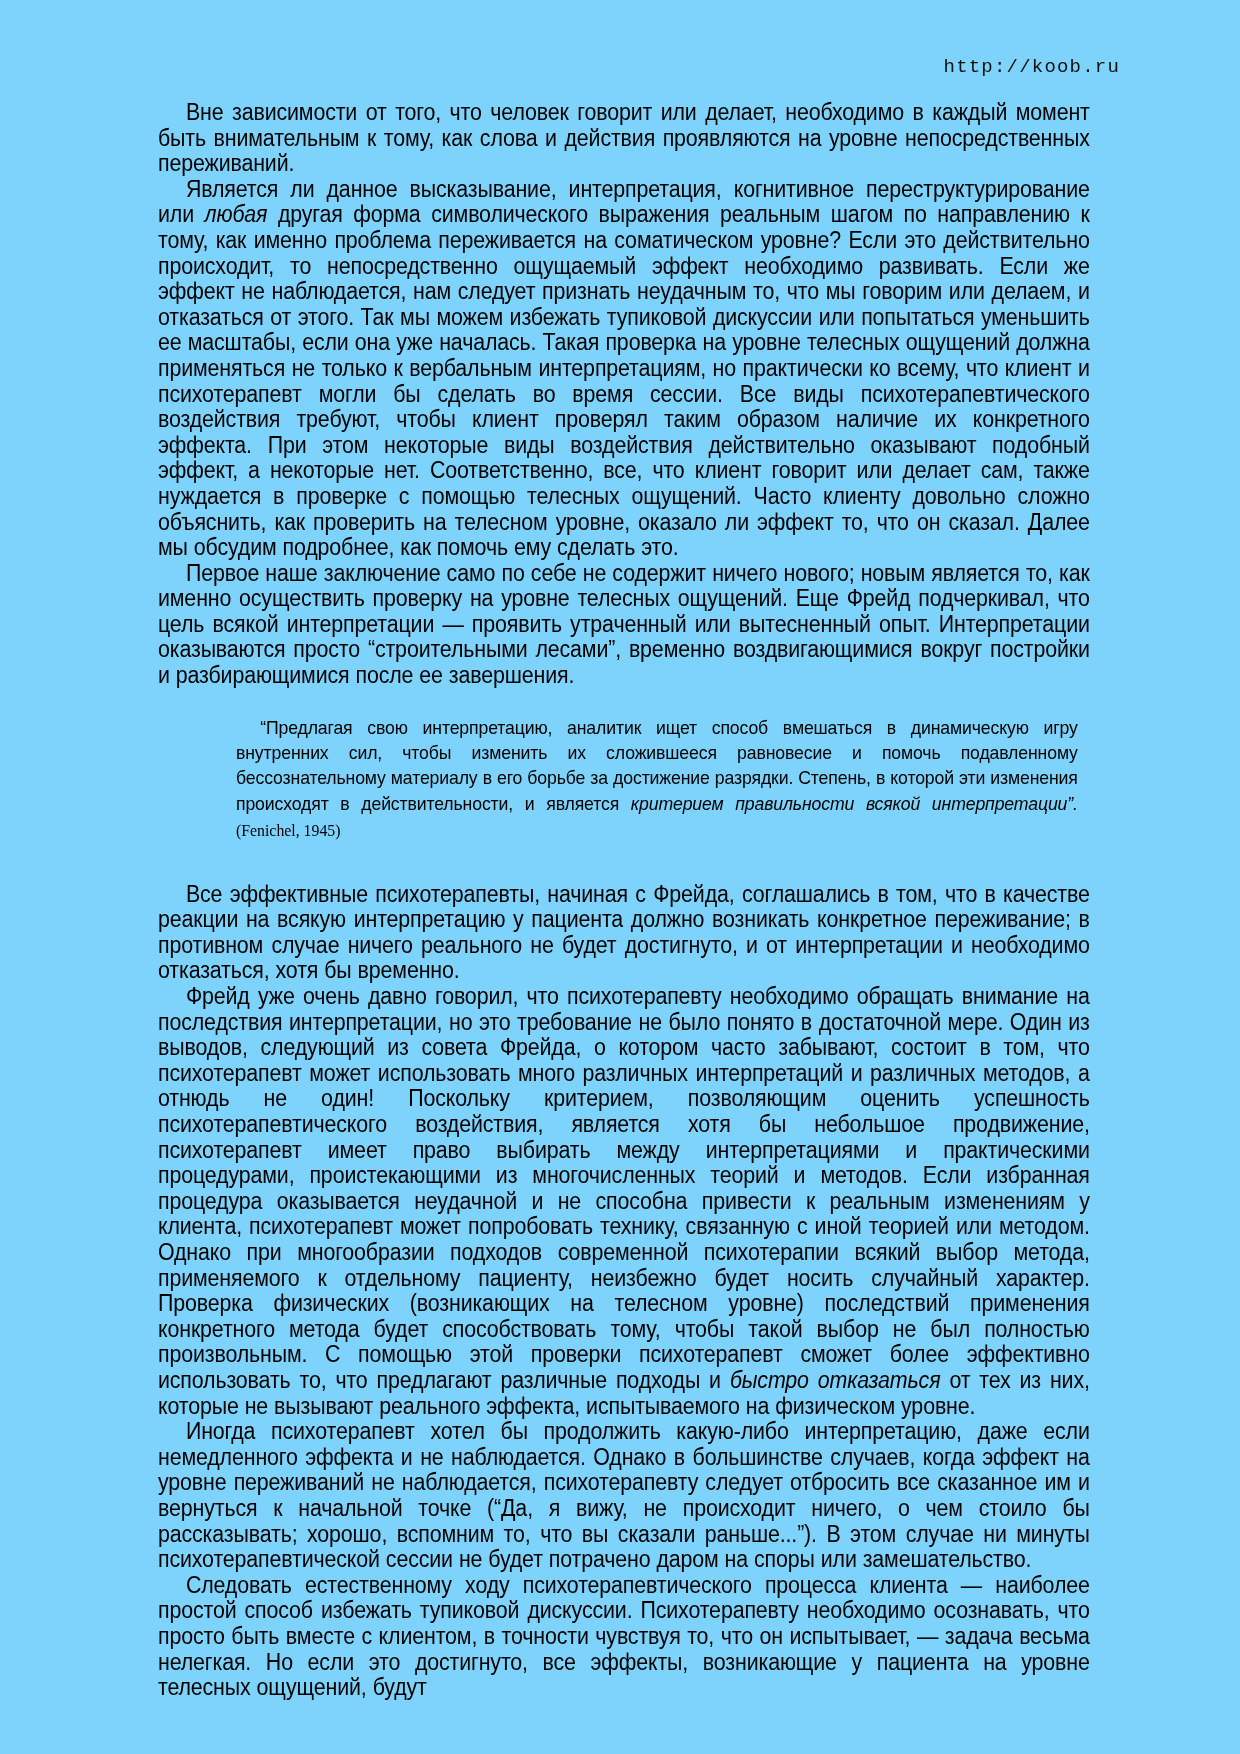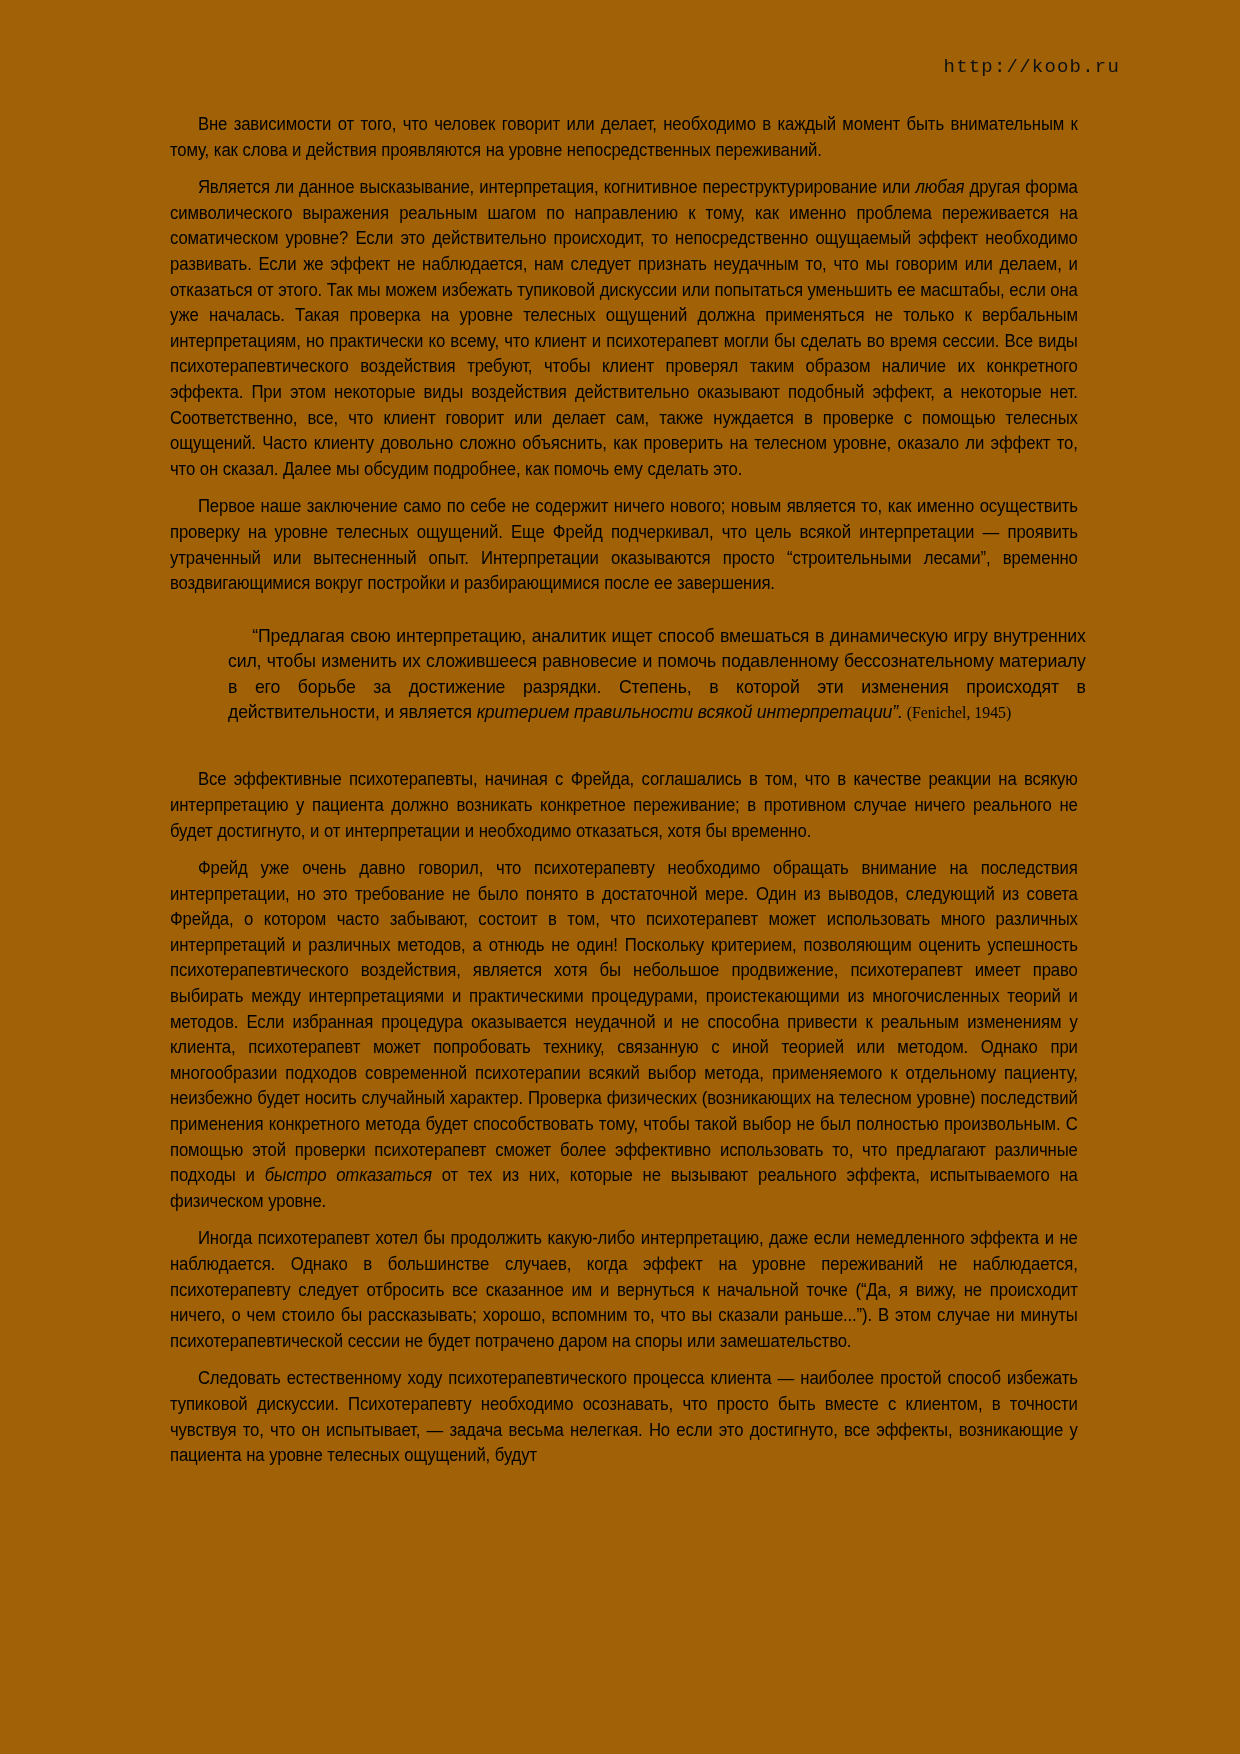--- a/index.html
+++ b/index.html
@@ -16,21 +16,21 @@
     color: #000000;
     overflow: hidden;
   }
 
   .page {
     position: absolute;
     left: 0;
     top: 0;
     width: 1240px;
     height: 1754px;
-    background: #a16207;
+    background: #7dd3fc;
   }
 
   
   .site-header {
     position: absolute;
     left: 0;
     top: 56px;
     width: 1120px;
     text-align: right;
     font-family: "Liberation Mono", "DejaVu Sans Mono", monospace;
@@ -42,24 +42,24 @@
 
   
   .text-column {
     position: absolute;
     left: 158px;
     top: 100px;
     width: 932px;
   }
 
   p.body-par {
-    margin: 12px;
+    margin: 0;
     text-align: justify;
     text-justify: inter-word;
-    font-size: 18px;
+    font-size: 23px;
     line-height: 25.6px;
     letter-spacing: -0.15px;
     word-spacing: 0.2px;
     text-indent: 30px;
     font-stretch: condensed;
     transform-origin: left top;
   }
 
   
   .squeeze {
@@ -74,21 +74,21 @@
   }
 
   
   .quote-block {
     margin: 26px 0 0 0;
     padding: 0 0 0 66px;
     box-sizing: border-box;
     width: 932px;
   }
   .quote-block p {
-    margin: 4px;
+    margin: 12px;
     text-align: justify;
     font-size: 19px;
     line-height: 25.4px;
     letter-spacing: -0.15px;
     text-indent: 26px;
   }
   .quote-block p .squeeze {
     transform: scaleX(0.93);
     width: 107.5%;
   }

